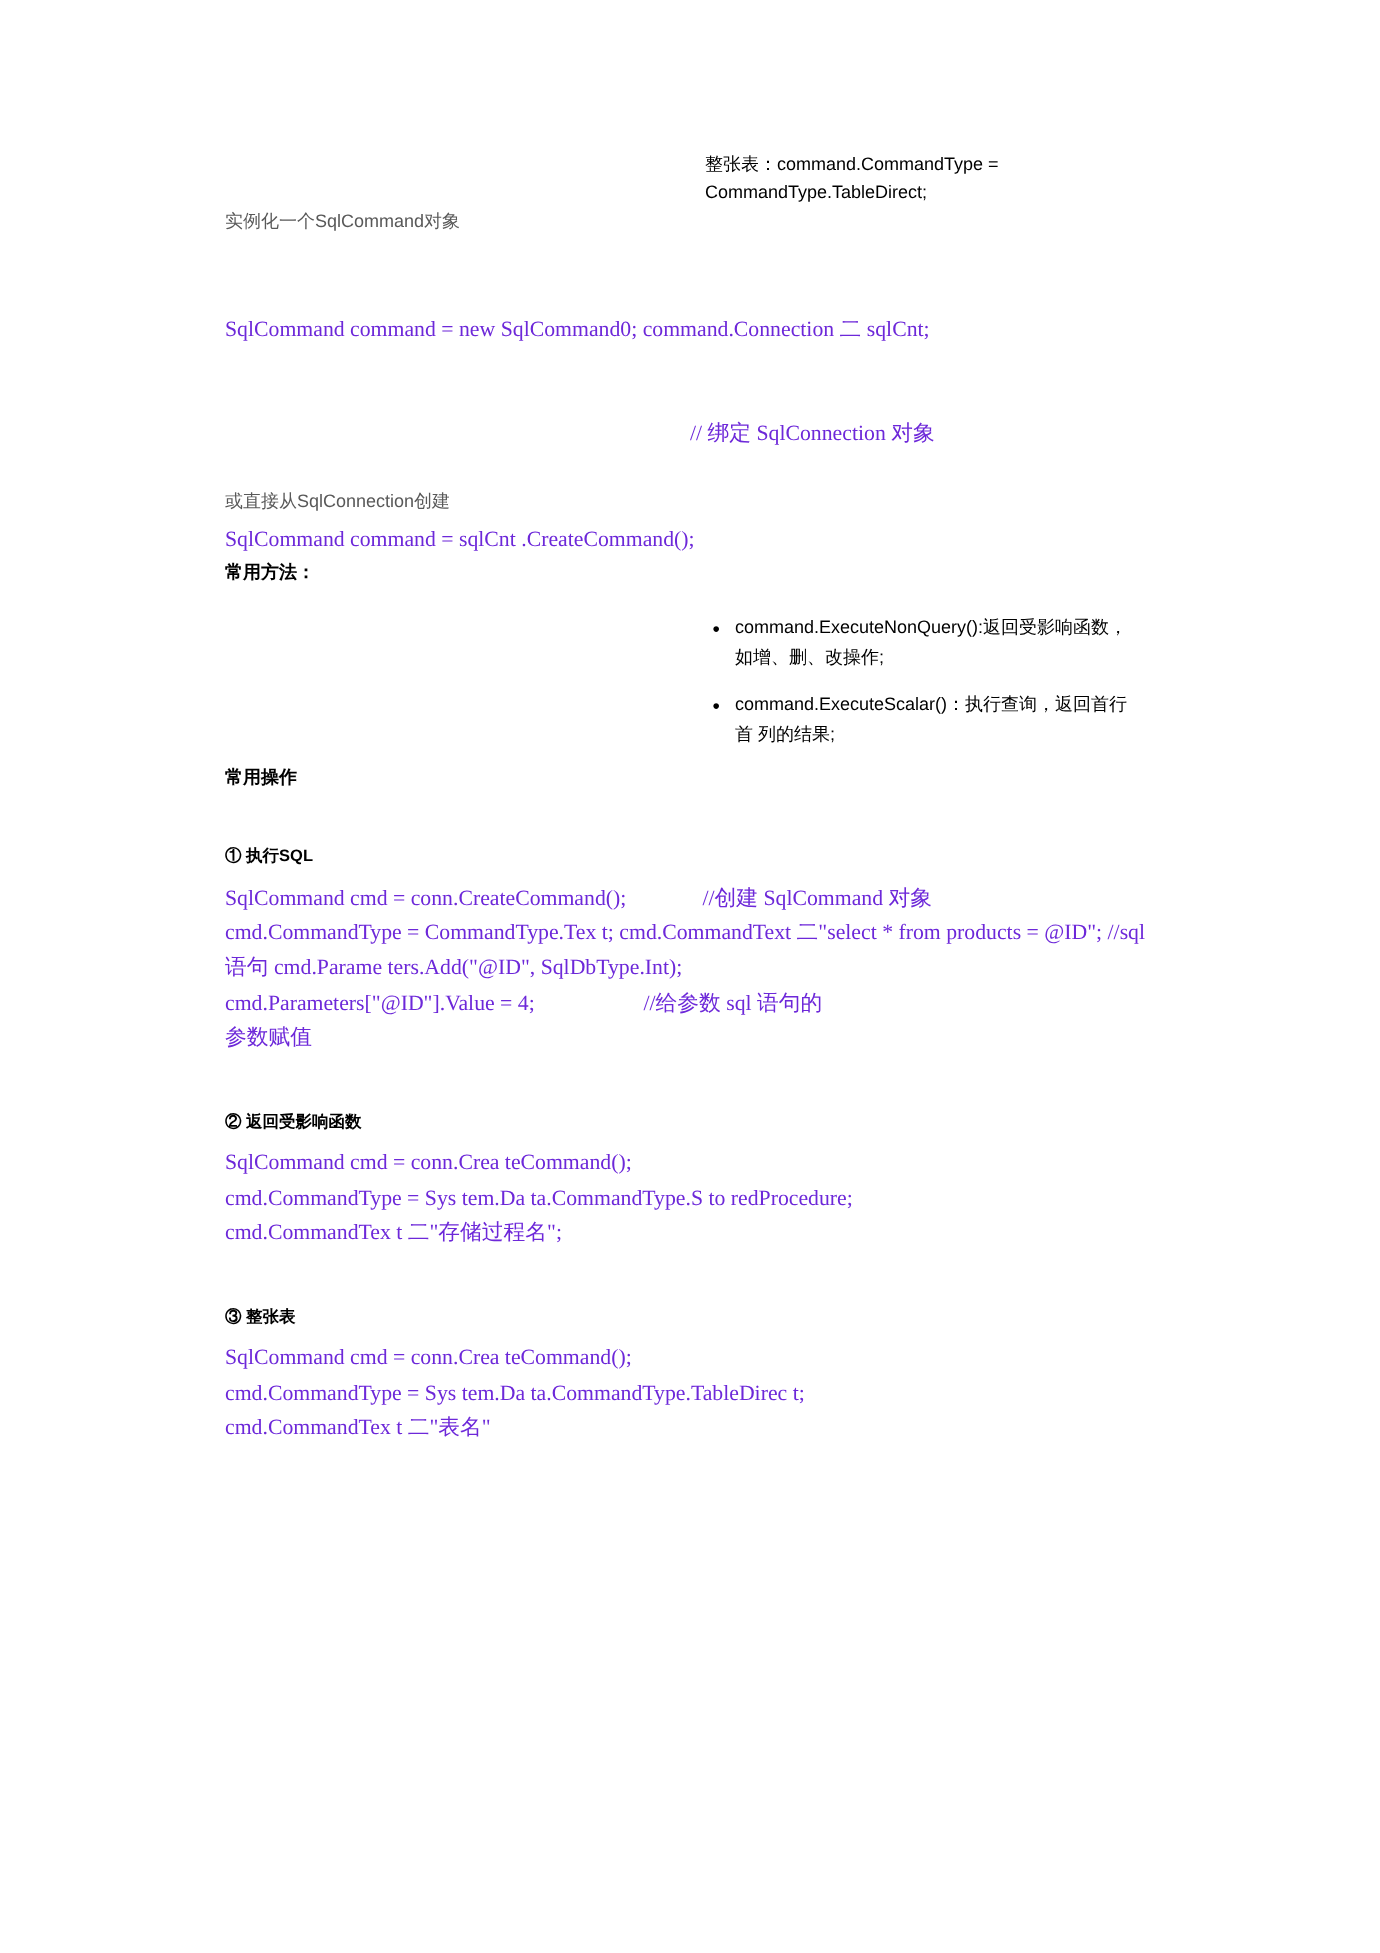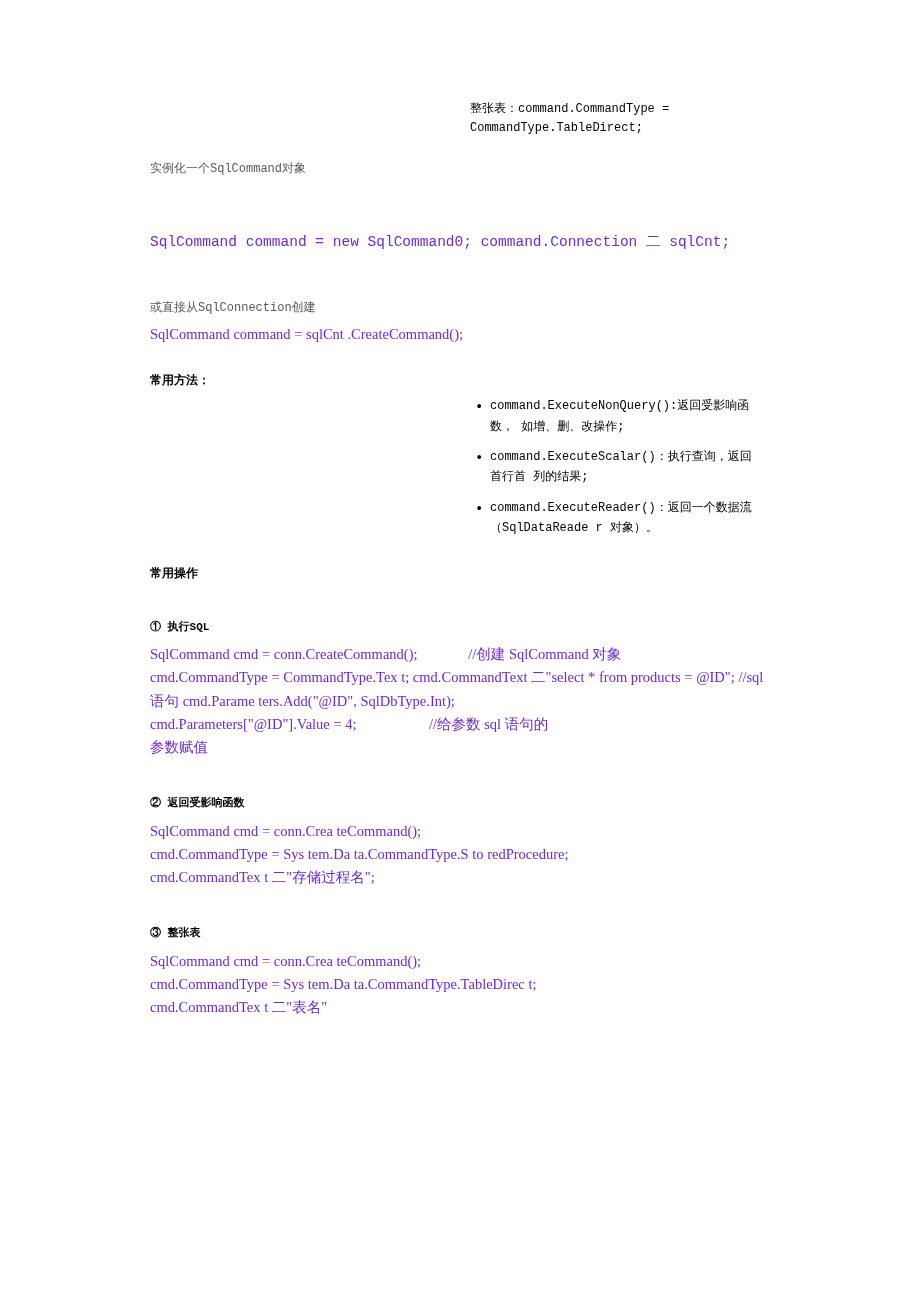--- a/index.html
+++ b/index.html
@@ -1,57 +1,55 @@
 <!DOCTYPE html>
 <html><head>
   <meta charset="utf-8">
   <style>
-    * { margin: 0; padding: 0; box-sizing: border-box; font-family: Liberation Mono, monospace; }
+    * { margin: 0; padding: 0; box-sizing: border-box; }
     body {
       width: 920px;
       min-height: 1302px;
       background: #fff;
       font-family: "Microsoft YaHei", "SimSun", Arial, sans-serif;
       padding: 100px 150px 100px 150px;
       color: #000;
       font-size: 12px;
       line-height: 1.5;
     }
     .right-note {
       margin-left: 320px;
       font-size: 12px;
       width: 280px;
       line-height: 1.6;
     }
     .section-label {
       font-size: 12px;
       color: #595959;
-      margin-top: 22px;
       margin-bottom: 6px;
     }
     .code-block {
       font-family: "SimSun", "NSimSun", serif;
       font-size: 14.5px;
       line-height: 1.6;
       white-space: pre-wrap;
       word-break: break-all;
       color: #6d28d9;
     }
     .code-line { display: block; }
     .indent-right { padding-left: 310px; }
     .bold-heading {
       font-size: 12px;
       font-weight: bold;
-      margin-top: 26px;
       margin-bottom: 4px;
     }
     .bullet-list {
       list-style: none;
       margin-left: 320px;
-      margin-top: 6px;
+      margin-top: 18px;
       margin-bottom: 8px;
       font-size: 12px;
       width: 290px;
     }
     .bullet-list li {
       position: relative;
       padding-left: 20px;
       margin-bottom: 10px;
       line-height: 1.7;
     }
@@ -70,31 +68,31 @@
     }
   </style>
 </head>
 <body>
 
 <div class="right-note">整张表：command.CommandType = CommandType.TableDirect;</div>
 
 <div class="section-label">实例化一个SqlCommand对象</div>
 <div class="code-block">
   <span class="code-line">SqlCommand command = new SqlCommand0; command.Connection 二 sqlCnt;</span>
+  <span class="code-line indent-right">// 绑定 SqlConnection 对象</span>
 </div>
 
 <div class="section-label">或直接从SqlConnection创建</div>
 <div class="code-block">SqlCommand command = sqlCnt .CreateCommand();</div>
 
 <div class="bold-heading">常用方法：</div>
 
 <ul class="bullet-list">
   <li>command.ExecuteNonQuery():返回受影响函数，  如增、删、改操作;</li>
   <li>command.ExecuteScalar()：执行查询，返回首行首 列的结果;</li>
-  <li>command.ExecuteReader()：返回一个数据流（SqlDataReade r 对象）。</li>
 </ul>
 
 <div class="bold-heading">常用操作</div>
 
 <div class="sub-heading">①  执行SQL</div>
 <div class="code-block">SqlCommand cmd = conn.CreateCommand();              //创建 SqlCommand 对象
 cmd.CommandType = CommandType.Tex t; cmd.CommandText 二"select * from products = @ID"; //sql 语句 cmd.Parame ters.Add("@ID", SqlDbType.Int);
 cmd.Parameters["@ID"].Value = 4;                    //给参数 sql 语句的
 参数赋值</div>
 

